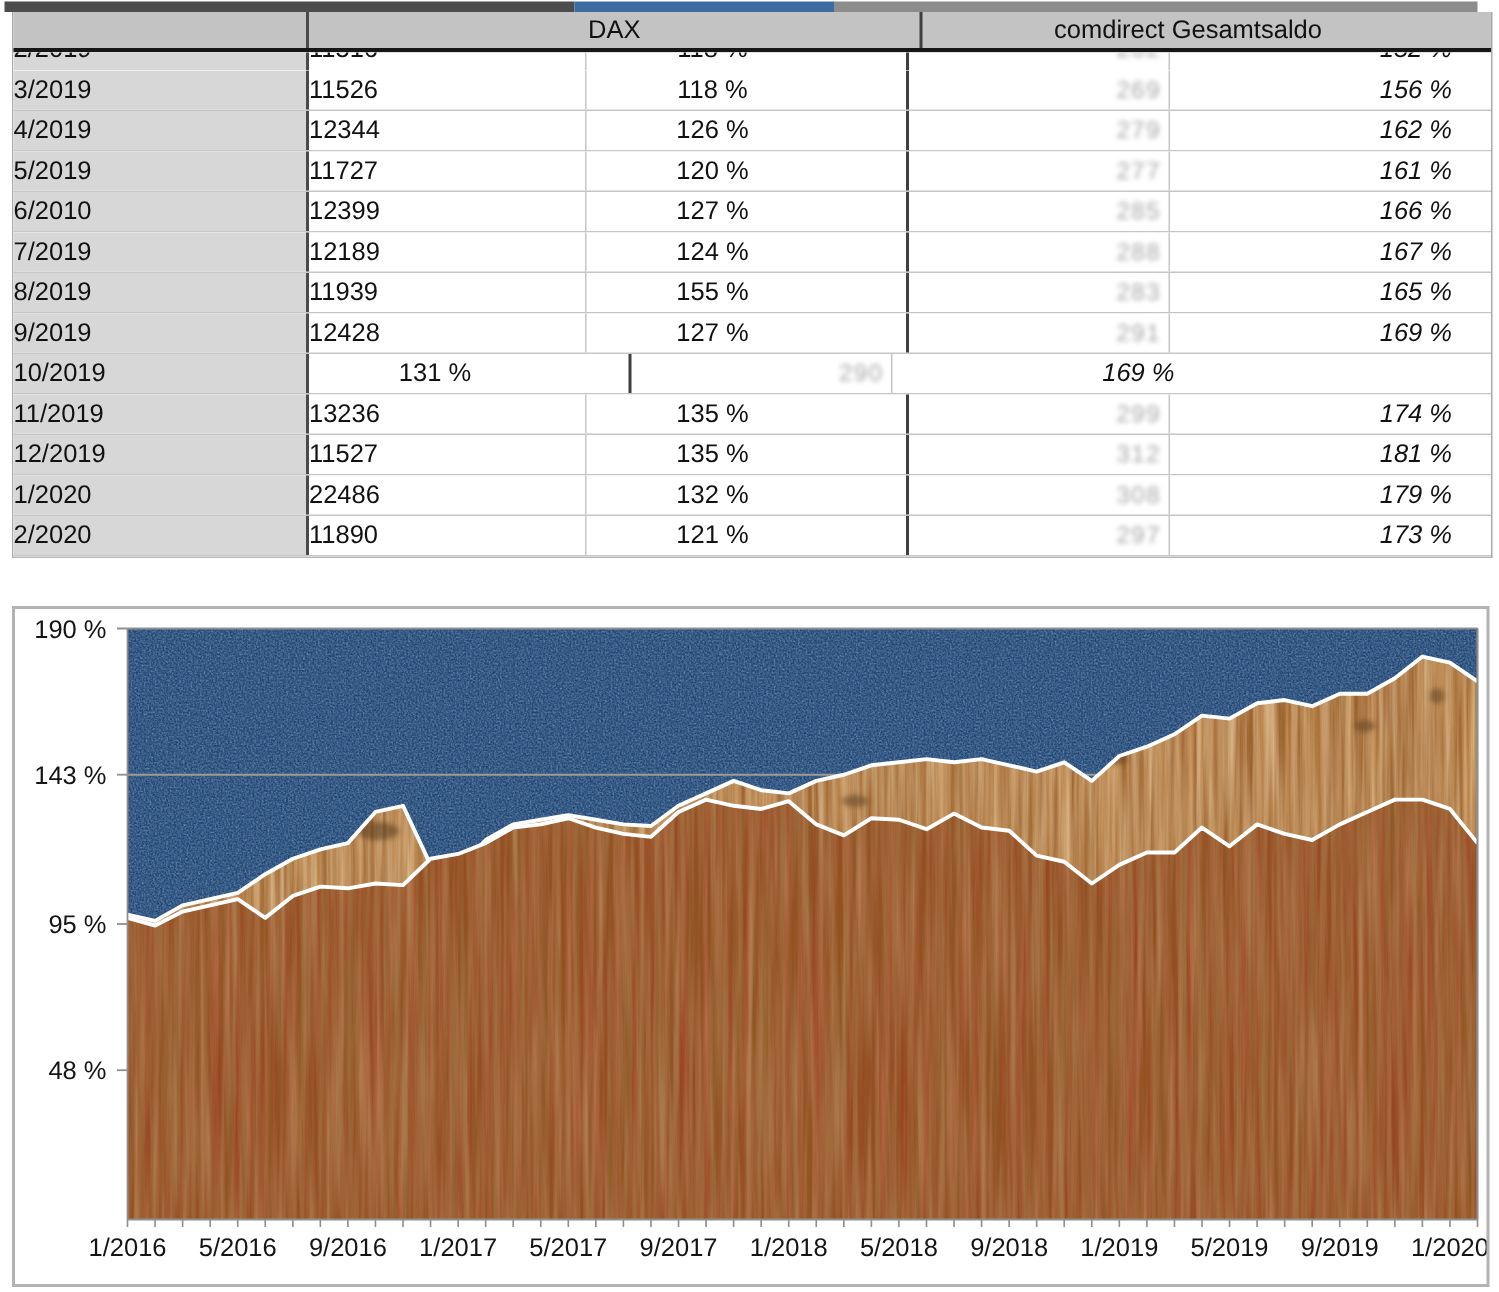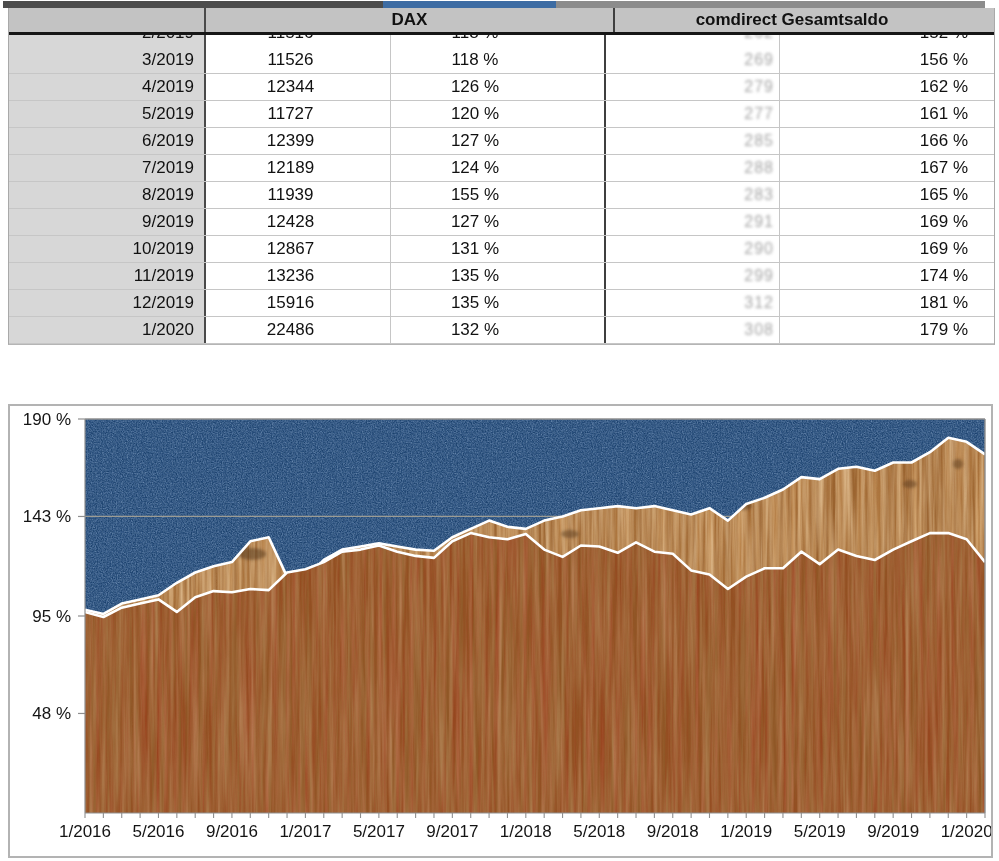--- a/index.html
+++ b/index.html
@@ -4,35 +4,35 @@
 <style>
   html,body{margin:0;padding:0;background:#ffffff;}
   .screen{position:relative;width:999px;height:861px;background:#fff;overflow:hidden;
           font-family:"Liberation Sans",sans-serif;color:#111;}
   
   .strip{position:absolute;top:1px;height:7px;}
   
   .tbl{position:absolute;left:8px;top:8px;width:987px;box-sizing:border-box;
        border-left:1px solid #a9a9a9;border-right:1px solid #a9a9a9;border-bottom:1px solid #b5b5b5;}
   .thead{display:flex;height:24px;line-height:24px;background:#c3c3c3;font-size:17px;}
-  .th{box-sizing:border-box;font-weight:bold;}
+  .th{box-sizing:border-box;}
   .th-month{width:197px;border-right:2px solid #4a4a4a;}
   .th-dax{width:409px;text-align:center;border-right:2px solid #3f3f3f;}
   .th-saldo{width:354px;text-align:center;}
   .thickline{height:3px;background:#161616;}
   .cliprow{height:12px;overflow:hidden;position:relative;background:#fff;}
   .cliprow .row{position:absolute;top:-15px;left:0;border-bottom:none;}
   .row{display:flex;height:27px;line-height:26px;font-size:17px;background:#fff;
        border-bottom:1px solid #c6c6c6;box-sizing:border-box;width:985px;}
   .c{box-sizing:border-box;white-space:nowrap;overflow:hidden;}
-  .c1{width:197px;background:#d7d7d7;text-align:right;padding-right:10px;border-right:2px solid #4a4a4a;}
-  .c2{width:185px;text-align:center;padding-right:15px;border-right:1px solid #c6c6c6;}
+  .c1{width:197px;background:#d7d7d7;text-align:left;padding-right:10px;border-right:2px solid #4a4a4a;}
+  .c2{width:185px;text-align:left;padding-right:15px;border-right:1px solid #c6c6c6;}
   .c3{width:215px;text-align:center;padding-right:45px;border-right:2px solid #3f3f3f;}
   .c4{width:174px;text-align:right;padding-right:5px;border-right:1px solid #c6c6c6;}
-  .c5{width:204px;text-align:right;padding-right:16px;}
+  .c5{width:204px;text-align:right;padding-right:16px;font-style:italic;}
   .redacted{display:inline-block;filter:blur(1.6px);color:#8f8f8f;opacity:.8;letter-spacing:1px;font-size:16px;}
   
   .chartbox{position:absolute;left:8px;top:404px;width:981px;height:450px;background:#fff;
             border:2px solid #b3b3b3;}
   svg text{font-family:"Liberation Sans",sans-serif;fill:#141414;}
 </style>
 </head>
 <body>
 <div class="screen">
 
@@ -74,21 +74,21 @@
           <div class="c c5">162 %</div>
         </div>
         <div class="row">
           <div class="c c1">5/2019</div>
           <div class="c c2">11727</div>
           <div class="c c3">120 %</div>
           <div class="c c4"><span class="redacted">277</span></div>
           <div class="c c5">161 %</div>
         </div>
         <div class="row">
-          <div class="c c1">6/2019</div>
+          <div class="c c1">6/2010</div>
           <div class="c c2">12399</div>
           <div class="c c3">127 %</div>
           <div class="c c4"><span class="redacted">285</span></div>
           <div class="c c5">166 %</div>
         </div>
         <div class="row">
           <div class="c c1">7/2019</div>
           <div class="c c2">12189</div>
           <div class="c c3">124 %</div>
           <div class="c c4"><span class="redacted">288</span></div>
@@ -103,45 +103,51 @@
         </div>
         <div class="row">
           <div class="c c1">9/2019</div>
           <div class="c c2">12428</div>
           <div class="c c3">127 %</div>
           <div class="c c4"><span class="redacted">291</span></div>
           <div class="c c5">169 %</div>
         </div>
         <div class="row">
           <div class="c c1">10/2019</div>
-          <div class="c c2">12867</div>
           <div class="c c3">131 %</div>
           <div class="c c4"><span class="redacted">290</span></div>
           <div class="c c5">169 %</div>
         </div>
         <div class="row">
           <div class="c c1">11/2019</div>
           <div class="c c2">13236</div>
           <div class="c c3">135 %</div>
           <div class="c c4"><span class="redacted">299</span></div>
           <div class="c c5">174 %</div>
         </div>
         <div class="row">
           <div class="c c1">12/2019</div>
-          <div class="c c2">15916</div>
+          <div class="c c2">11527</div>
           <div class="c c3">135 %</div>
           <div class="c c4"><span class="redacted">312</span></div>
           <div class="c c5">181 %</div>
         </div>
         <div class="row">
           <div class="c c1">1/2020</div>
           <div class="c c2">22486</div>
           <div class="c c3">132 %</div>
           <div class="c c4"><span class="redacted">308</span></div>
           <div class="c c5">179 %</div>
+        </div>
+        <div class="row">
+          <div class="c c1">2/2020</div>
+          <div class="c c2">11890</div>
+          <div class="c c3">121 %</div>
+          <div class="c c4"><span class="redacted">297</span></div>
+          <div class="c c5">173 %</div>
         </div>
       </div>
 </div>
 
 <div class="chartbox">
 <svg id="chart-svg" width="981" height="450" viewBox="0 0 981 450">
   <defs>
     <filter id="fDenimDark" x="0%" y="0%" width="100%" height="100%">
       <feTurbulence type="fractalNoise" baseFrequency="0.9" numOctaves="2" seed="7" stitchTiles="stitch"></feTurbulence>
       <feColorMatrix type="matrix" values="0 0 0 0 0  0 0 0 0 0.02  0 0 0 0 0.08  0.9 0.9 0.9 0 -0.7"></feColorMatrix>

